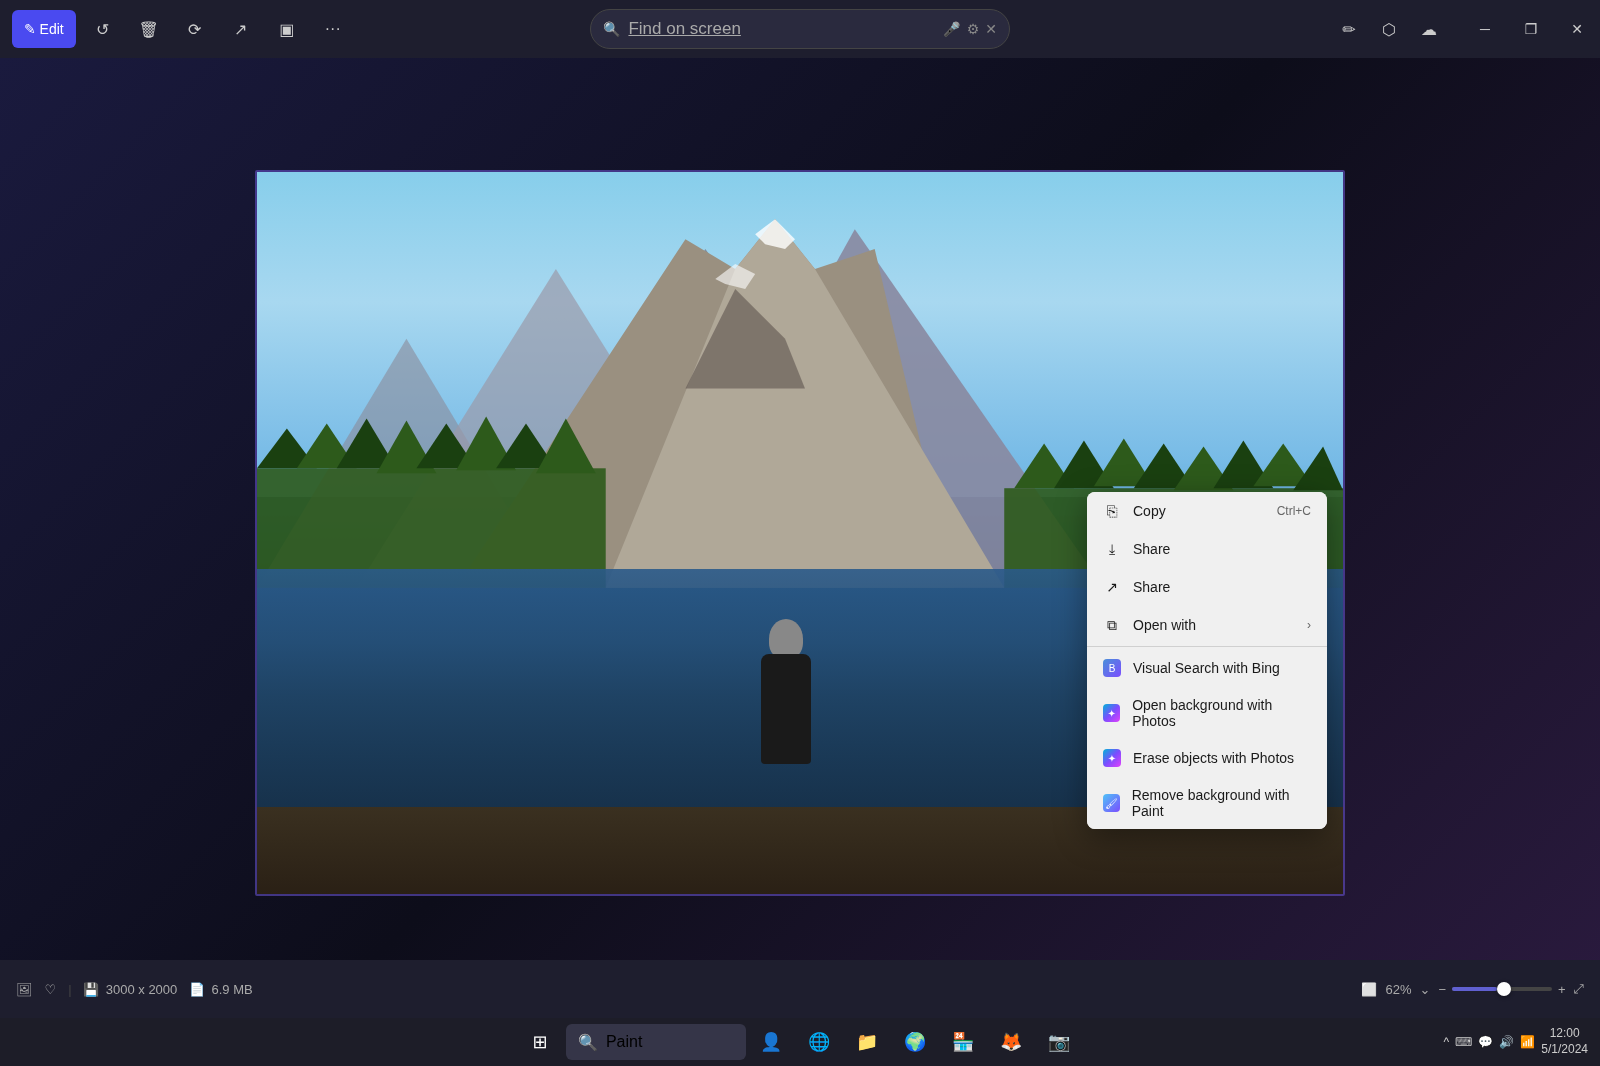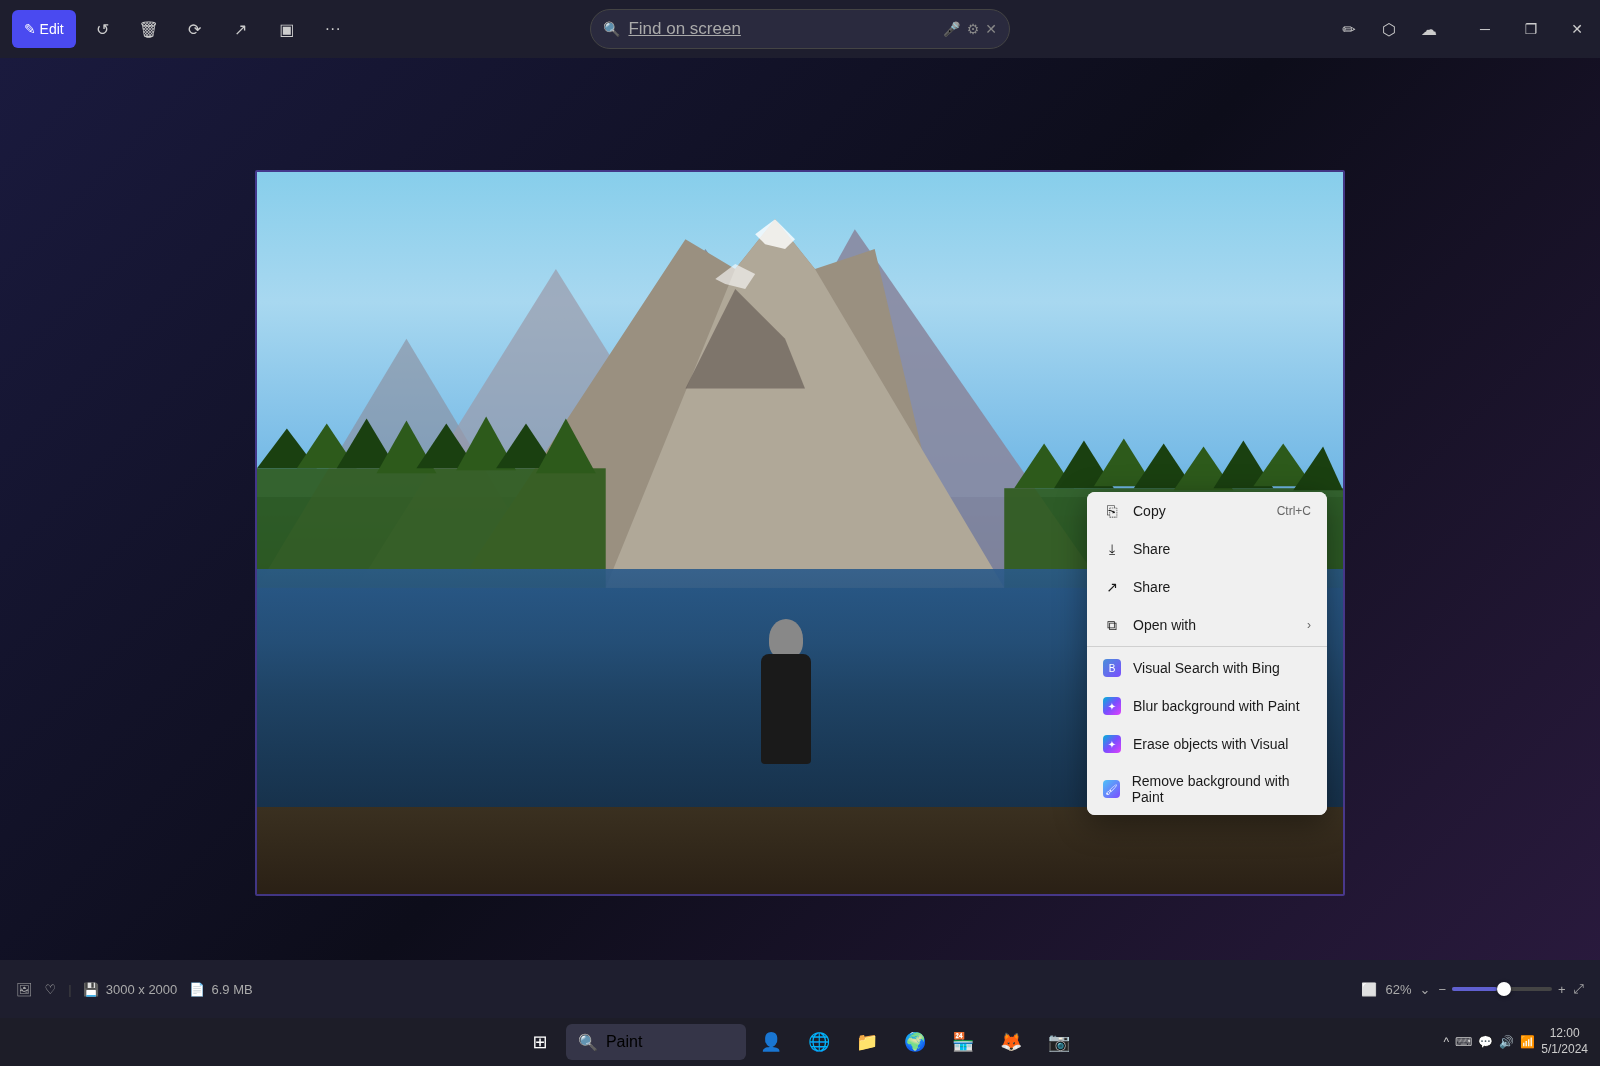--- a/index.html
+++ b/index.html
@@ -521,26 +521,26 @@
 
       <div class="menu-separator"></div>
 
       <button class="menu-item">
         <span class="menu-item-blue-icon">B</span>
         <span>Visual Search with Bing</span>
       </button>
 
       <button class="menu-item">
         <span class="menu-item-photos-icon">✦</span>
-        <span>Blur background with Paint</span>
+        <span>Open background with Photos</span>
       </button>
 
       <button class="menu-item">
         <span class="menu-item-photos-icon">✦</span>
-        <span>Erase objects with Visual</span>
+        <span>Erase objects with Photos</span>
       </button>
 
       <button class="menu-item">
         <span class="menu-item-paint-icon">🖌</span>
         <span>Remove background with Paint</span>
       </button>
     </div>
   </div>
 </div>
 

